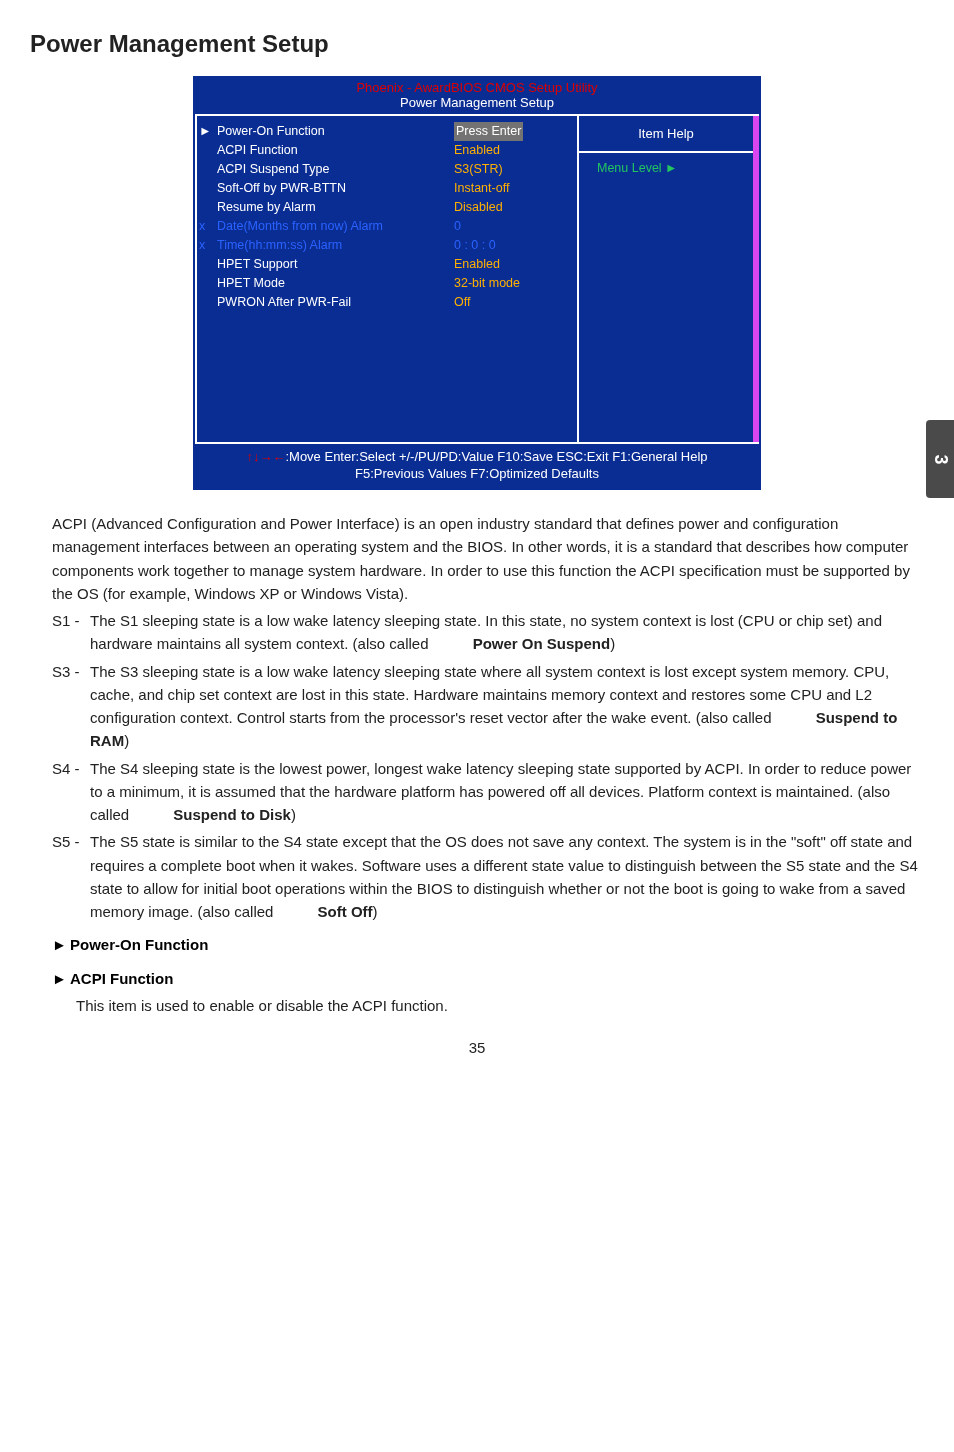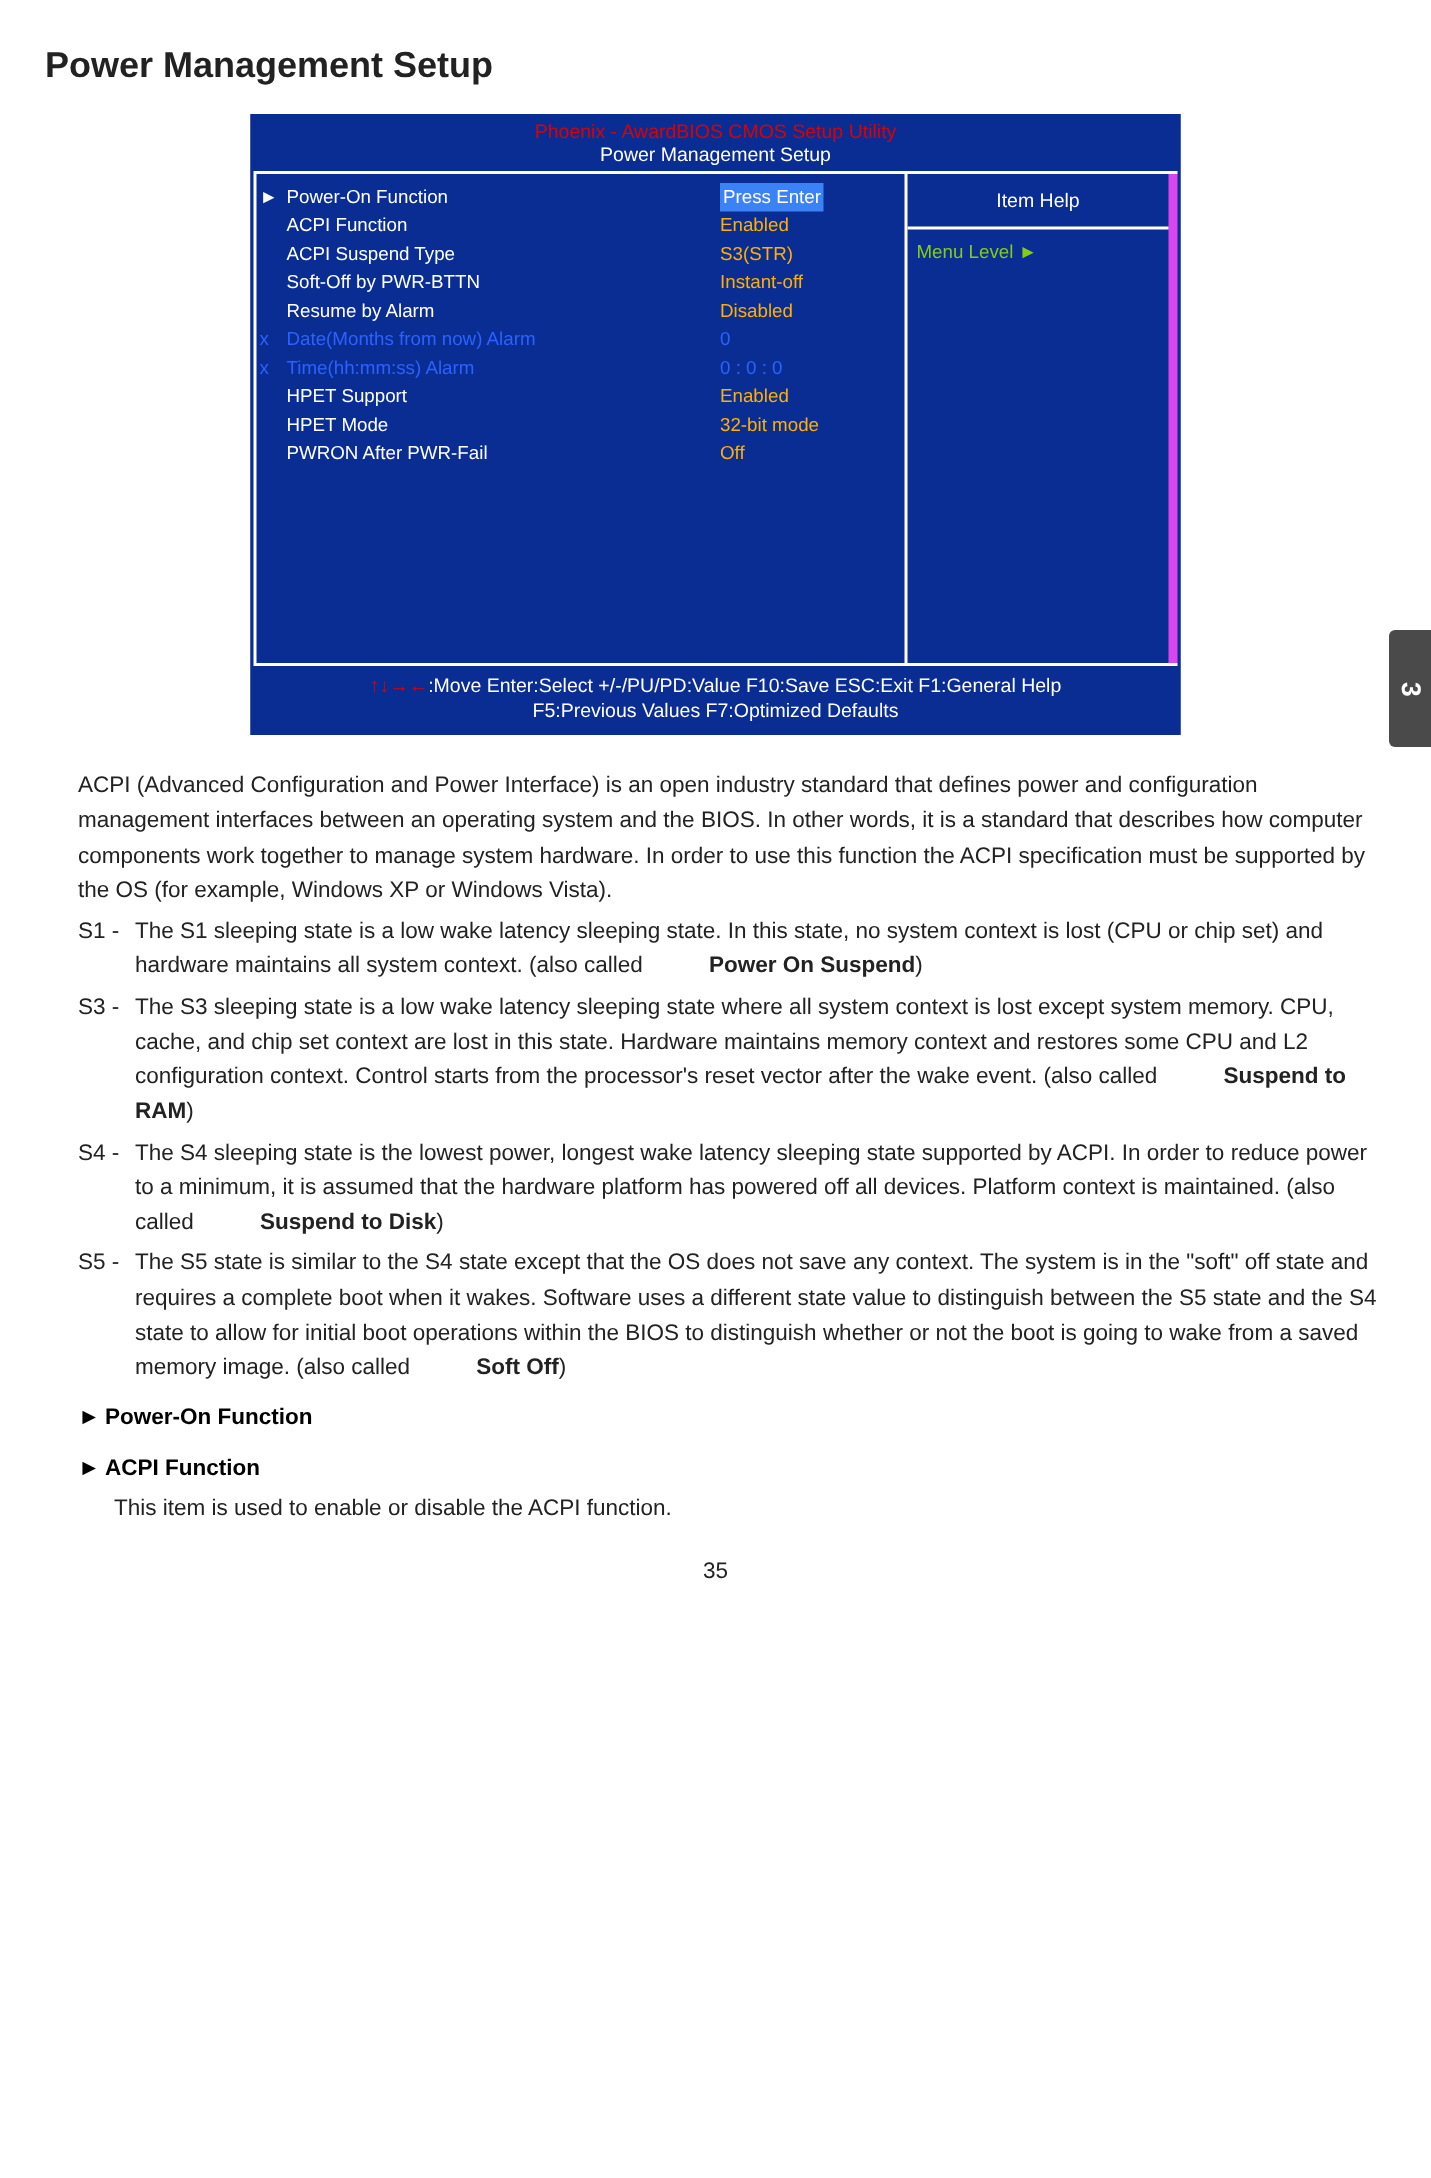--- a/index.html
+++ b/index.html
@@ -11,21 +11,21 @@
     width: 954px;
     padding: 30px 30px 20px 30px;
   }
   h2.section-title {
     font-size: 24px;
     font-weight: bold;
     margin-bottom: 18px;
   }
   
   .bios-outer {
-    width: 620px;
+    width: 568px;
     margin: 15px auto 22px auto;
     background: #0a2d94;
     border: 2px solid #0a2d94;
   }
   .bios-title {
     text-align: center;
     color: #d00;
     font-size: 13px;
     padding-top: 2px;
   }
@@ -64,41 +64,41 @@
   }
   .bios-left-labels .blue { color: #2b62ff; }
   .bios-left-values {
     width: 115px;
     color: #ffb000;
     font-size: 12.5px;
     line-height: 19px;
   }
   .bios-left-values .blue { color: #2b62ff; }
   .press-enter {
-    background: #3b82f6;
+    background: #737373;
     color: #fff;
     padding: 0 2px;
     display: inline-block;
   }
   .bios-right {
     width: 180px;
     border-right: 6px solid #d946ef;
     display: flex;
     flex-direction: column;
   }
   .bios-right-top {
     text-align: center;
     color: #fff;
     font-size: 13px;
     padding: 10px 6px;
     border-bottom: 2px solid #fff;
   }
   .bios-right-bottom {
-    padding: 8px 6px;
-    color: #84cc16;
+    padding: 8px 18px;
+    color: #22c55e;
     font-size: 12.5px;
   }
   .bios-footer {
     color: #fff;
     font-size: 13px;
     text-align: center;
     padding: 4px 6px 6px 6px;
     line-height: 17px;
   }
   .bios-footer .arrows { color: #d00; }

